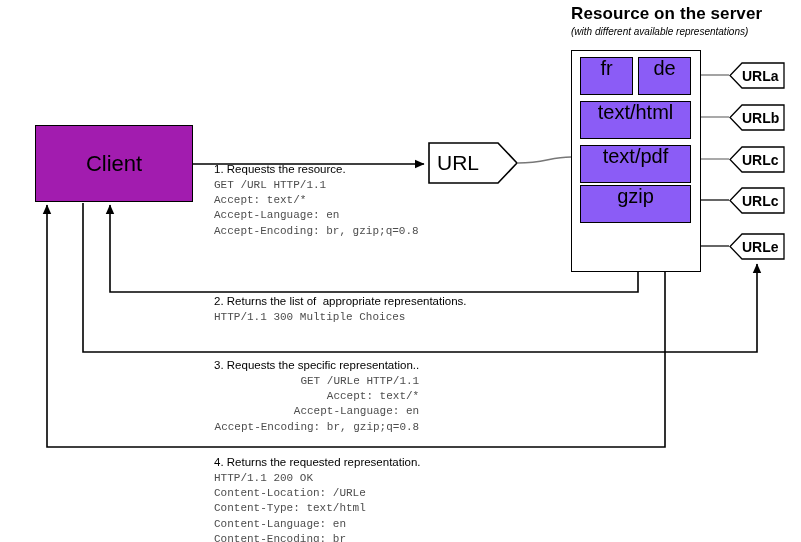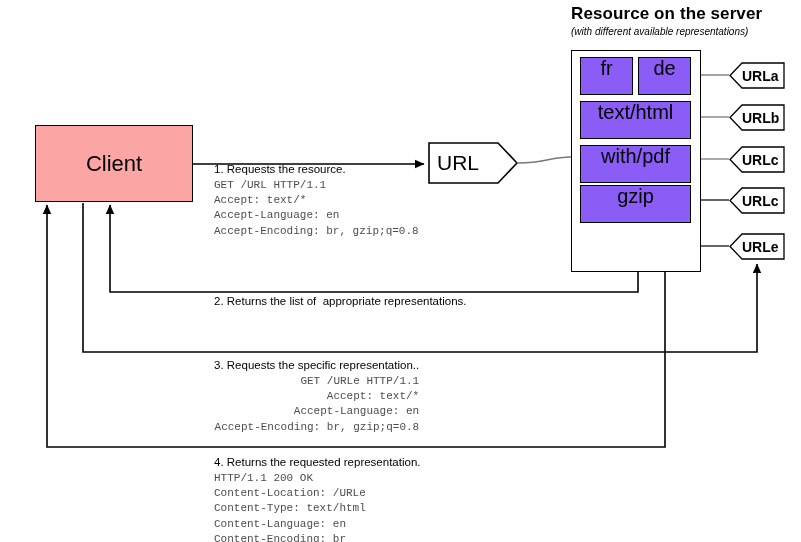--- a/index.html
+++ b/index.html
@@ -8,21 +8,21 @@
   .stage{position:absolute;left:0;top:0;width:801px;height:542px;}
   svg.wires{position:absolute;left:0;top:0;width:801px;height:542px;}
 
   
   .srv-title{position:absolute;left:571px;top:4px;width:230px;
              font-size:17px;font-weight:700;letter-spacing:.1px;}
   .srv-sub{position:absolute;left:571px;top:26px;width:230px;
            font-size:10px;font-style:italic;font-weight:400;}
 
   
-  .bx{position:absolute;border:1.6px solid #000;background:#fca5a5;
+  .bx{position:absolute;border:1.6px solid #000;background:#a21caf;
       display:flex;align-items:center;justify-content:center;box-sizing:border-box;}
   .client{left:35px;top:125px;width:158px;height:77px;font-size:22px;}
   .rescontainer{left:571px;top:50px;width:130px;height:222px;background:#fff;}
 
   .rep{position:absolute;border:1.6px solid #000;background:#8b5cf6;box-sizing:border-box;
        display:flex;align-items:flex-start;justify-content:center;font-size:20px;line-height:1;}
   .rep-fr{left:580px;top:57px;width:53px;height:38px;}
   .rep-de{left:638px;top:57px;width:53px;height:38px;}
   .rep-html{left:580px;top:101px;width:111px;height:38px;}
   .rep-pdf{left:580px;top:145px;width:111px;height:38px;}
@@ -105,21 +105,21 @@
   <div class="rep rep-fr">
     <span>fr</span>
   </div>
   <div class="rep rep-de">
     <span>de</span>
   </div>
   <div class="rep rep-html">
     <span>text/html</span>
   </div>
   <div class="rep rep-pdf">
-    <span>with/pdf</span>
+    <span>text/pdf</span>
   </div>
   <div class="rep rep-gzip">
     <span>gzip</span>
   </div>
 
   <div class="pent urltag tag-a">
     <svg class="pentsvg" width="56" height="27" viewBox="0 0 56 27">
       <path d="M13,1 L55,1 L55,26 L13,26 L1,13.5 Z" fill="#fff" stroke="#000" stroke-width="1.3"></path>
     </svg>
     <span>URLa</span>
@@ -151,20 +151,21 @@
 
   <div class="step s1">
     <div class="hdr">1. Requests the resource.</div>
     <div class="code">GET /URL HTTP/1.1
 Accept: text/*
 Accept-Language: en
 Accept-Encoding: br, gzip;q=0.8</div>
   </div>
   <div class="step s2">
     <div class="hdr">2. Returns the list of  appropriate representations.</div>
+    <div class="code">HTTP/1.1 300 Multiple Choices</div>
   </div>
   <div class="step s3">
     <div class="hdr">3. Requests the specific representation..</div>
     <div class="code">GET /URLe HTTP/1.1
 Accept: text/*
 Accept-Language: en
 Accept-Encoding: br, gzip;q=0.8</div>
   </div>
   <div class="step s4">
     <div class="hdr">4. Returns the requested representation.</div>

